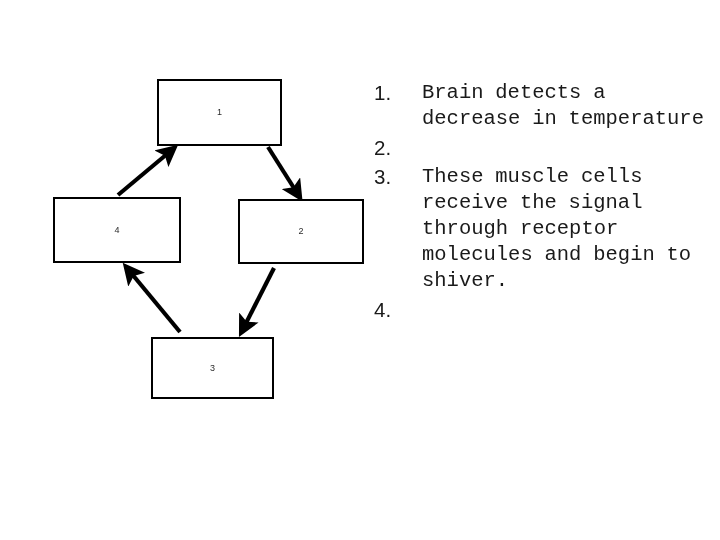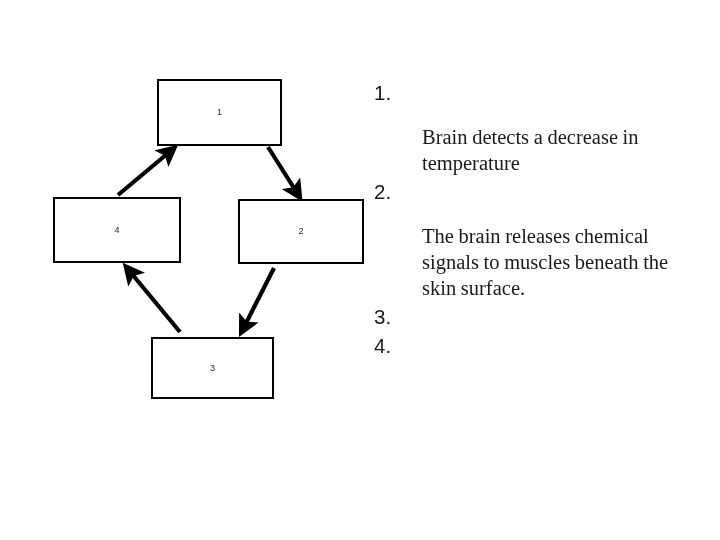--- a/index.html
+++ b/index.html
@@ -65,26 +65,25 @@
   .step-number {
     flex: 0 0 auto;
     width: 48px;
     font-family: "Liberation Sans", sans-serif;
     font-size: 20.5px;
     line-height: 26px;
     color: #1a1a1a;
   }
   .step-text {
     flex: 1 1 auto;
-    font-family: Liberation Serif, serif;
+    font-family: Liberation Mono, monospace;
     font-size: 20.5px;
     line-height: 26px;
     color: #1a1a1a;
     word-spacing: -0.5px;
-    margin-top: 44px;
   }
 </style>
 </head>
 <body>
 
 <div id="slide">
 
   <div id="diagram">
 
     <svg id="diagram-svg" width="380" height="440" viewBox="0 0 380 440">
@@ -122,25 +121,25 @@
 
   <ol id="steps-list" style="list-style:none;margin:0;padding:0;">
 
     <li class="step-item">
       <span class="step-number">1.</span>
       <span class="step-text">Brain detects a decrease in temperature</span>
     </li>
 
     <li class="step-item">
       <span class="step-number">2.</span>
-      <span class="step-text">The brain releases chemical signals to muscles beneath the skin surface.</span>
     </li>
 
     <li class="step-item">
       <span class="step-number">3.</span>
+      <span class="step-text">These muscle cells receive the signal through receptor molecules and begin to shiver.</span>
     </li>
 
     <li class="step-item">
       <span class="step-number">4.</span>
     </li>
   </ol>
 
 </div>
 
 </body></html>

